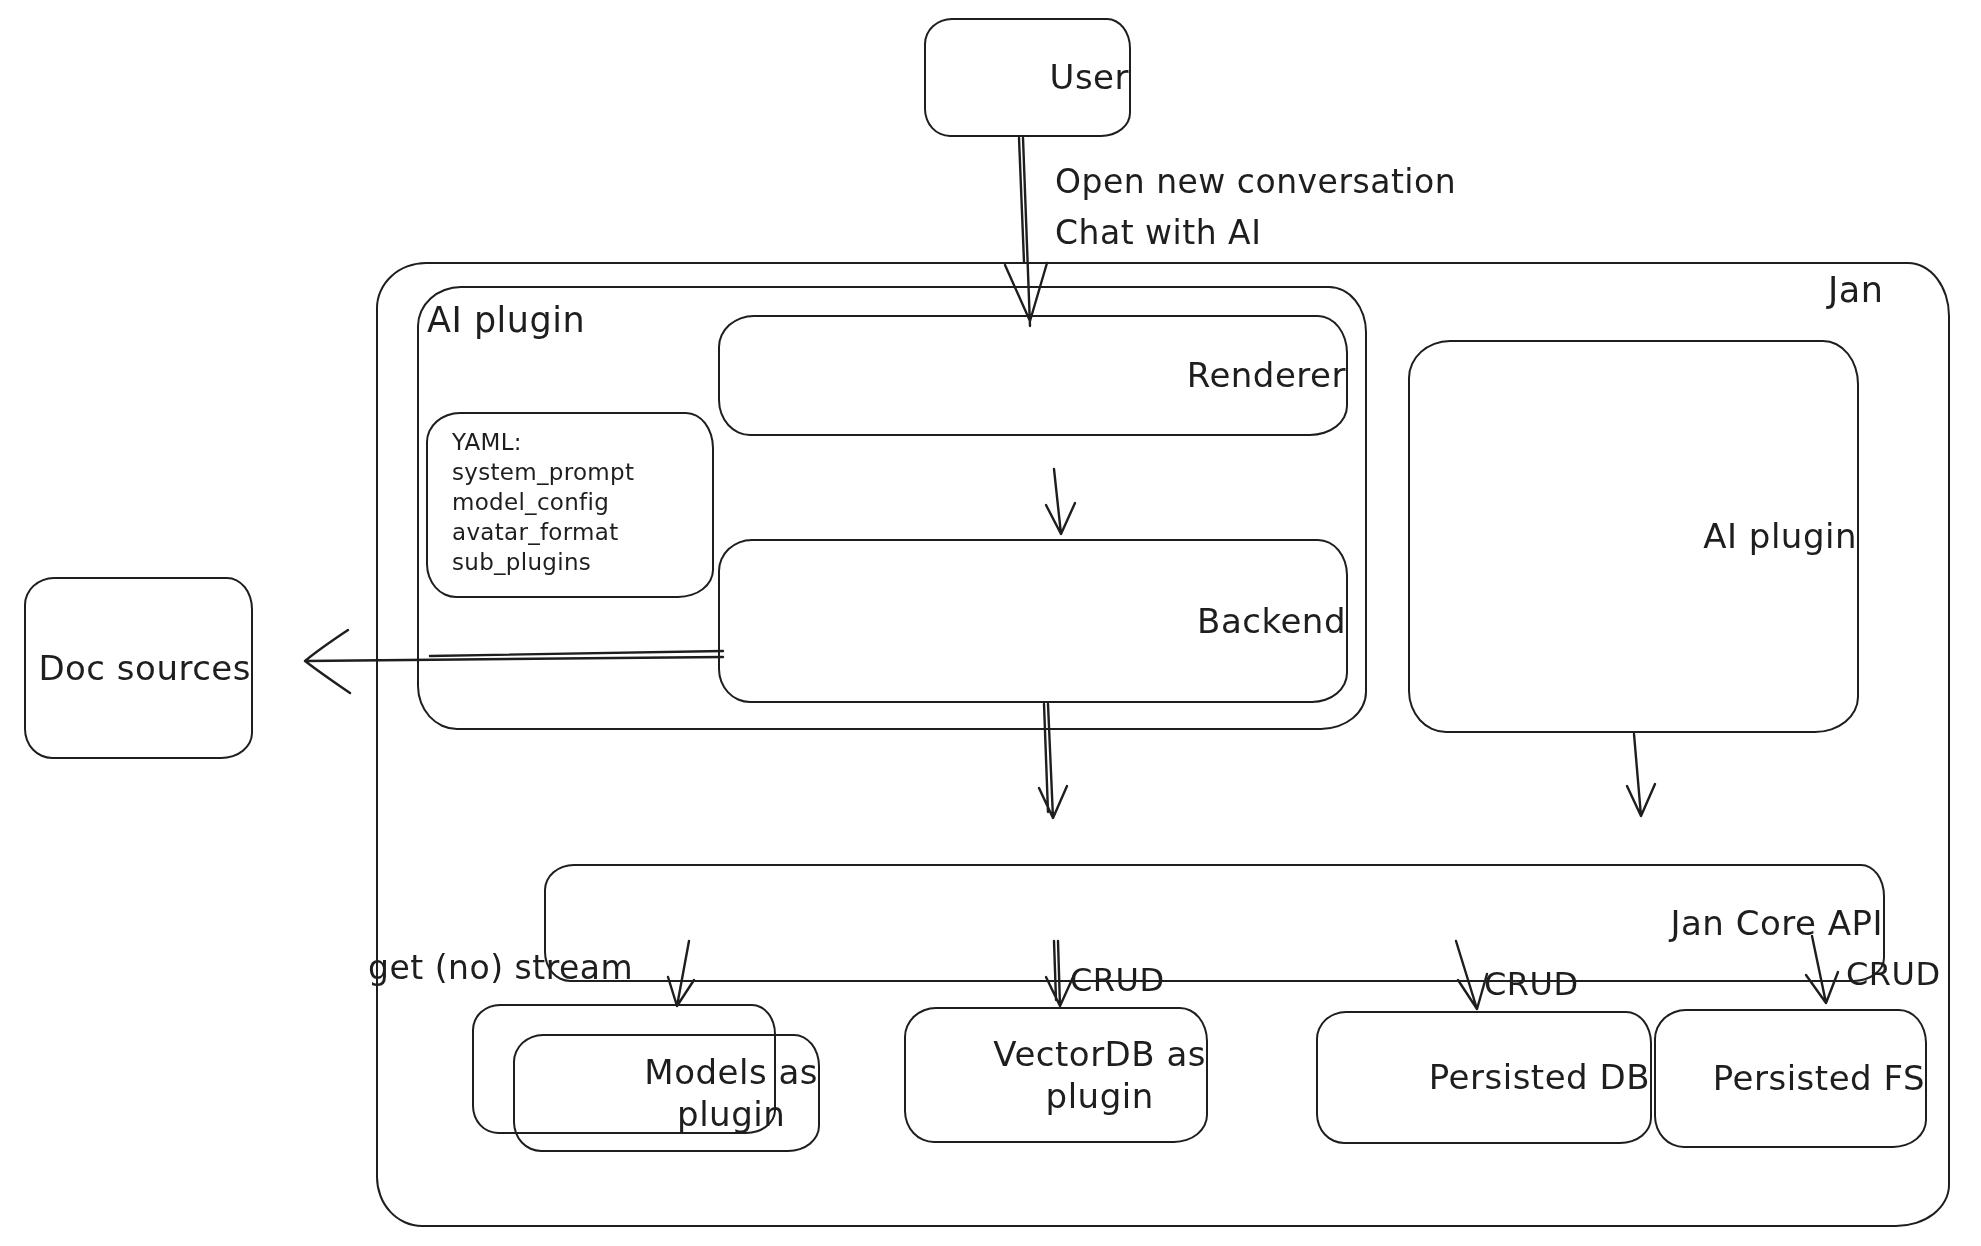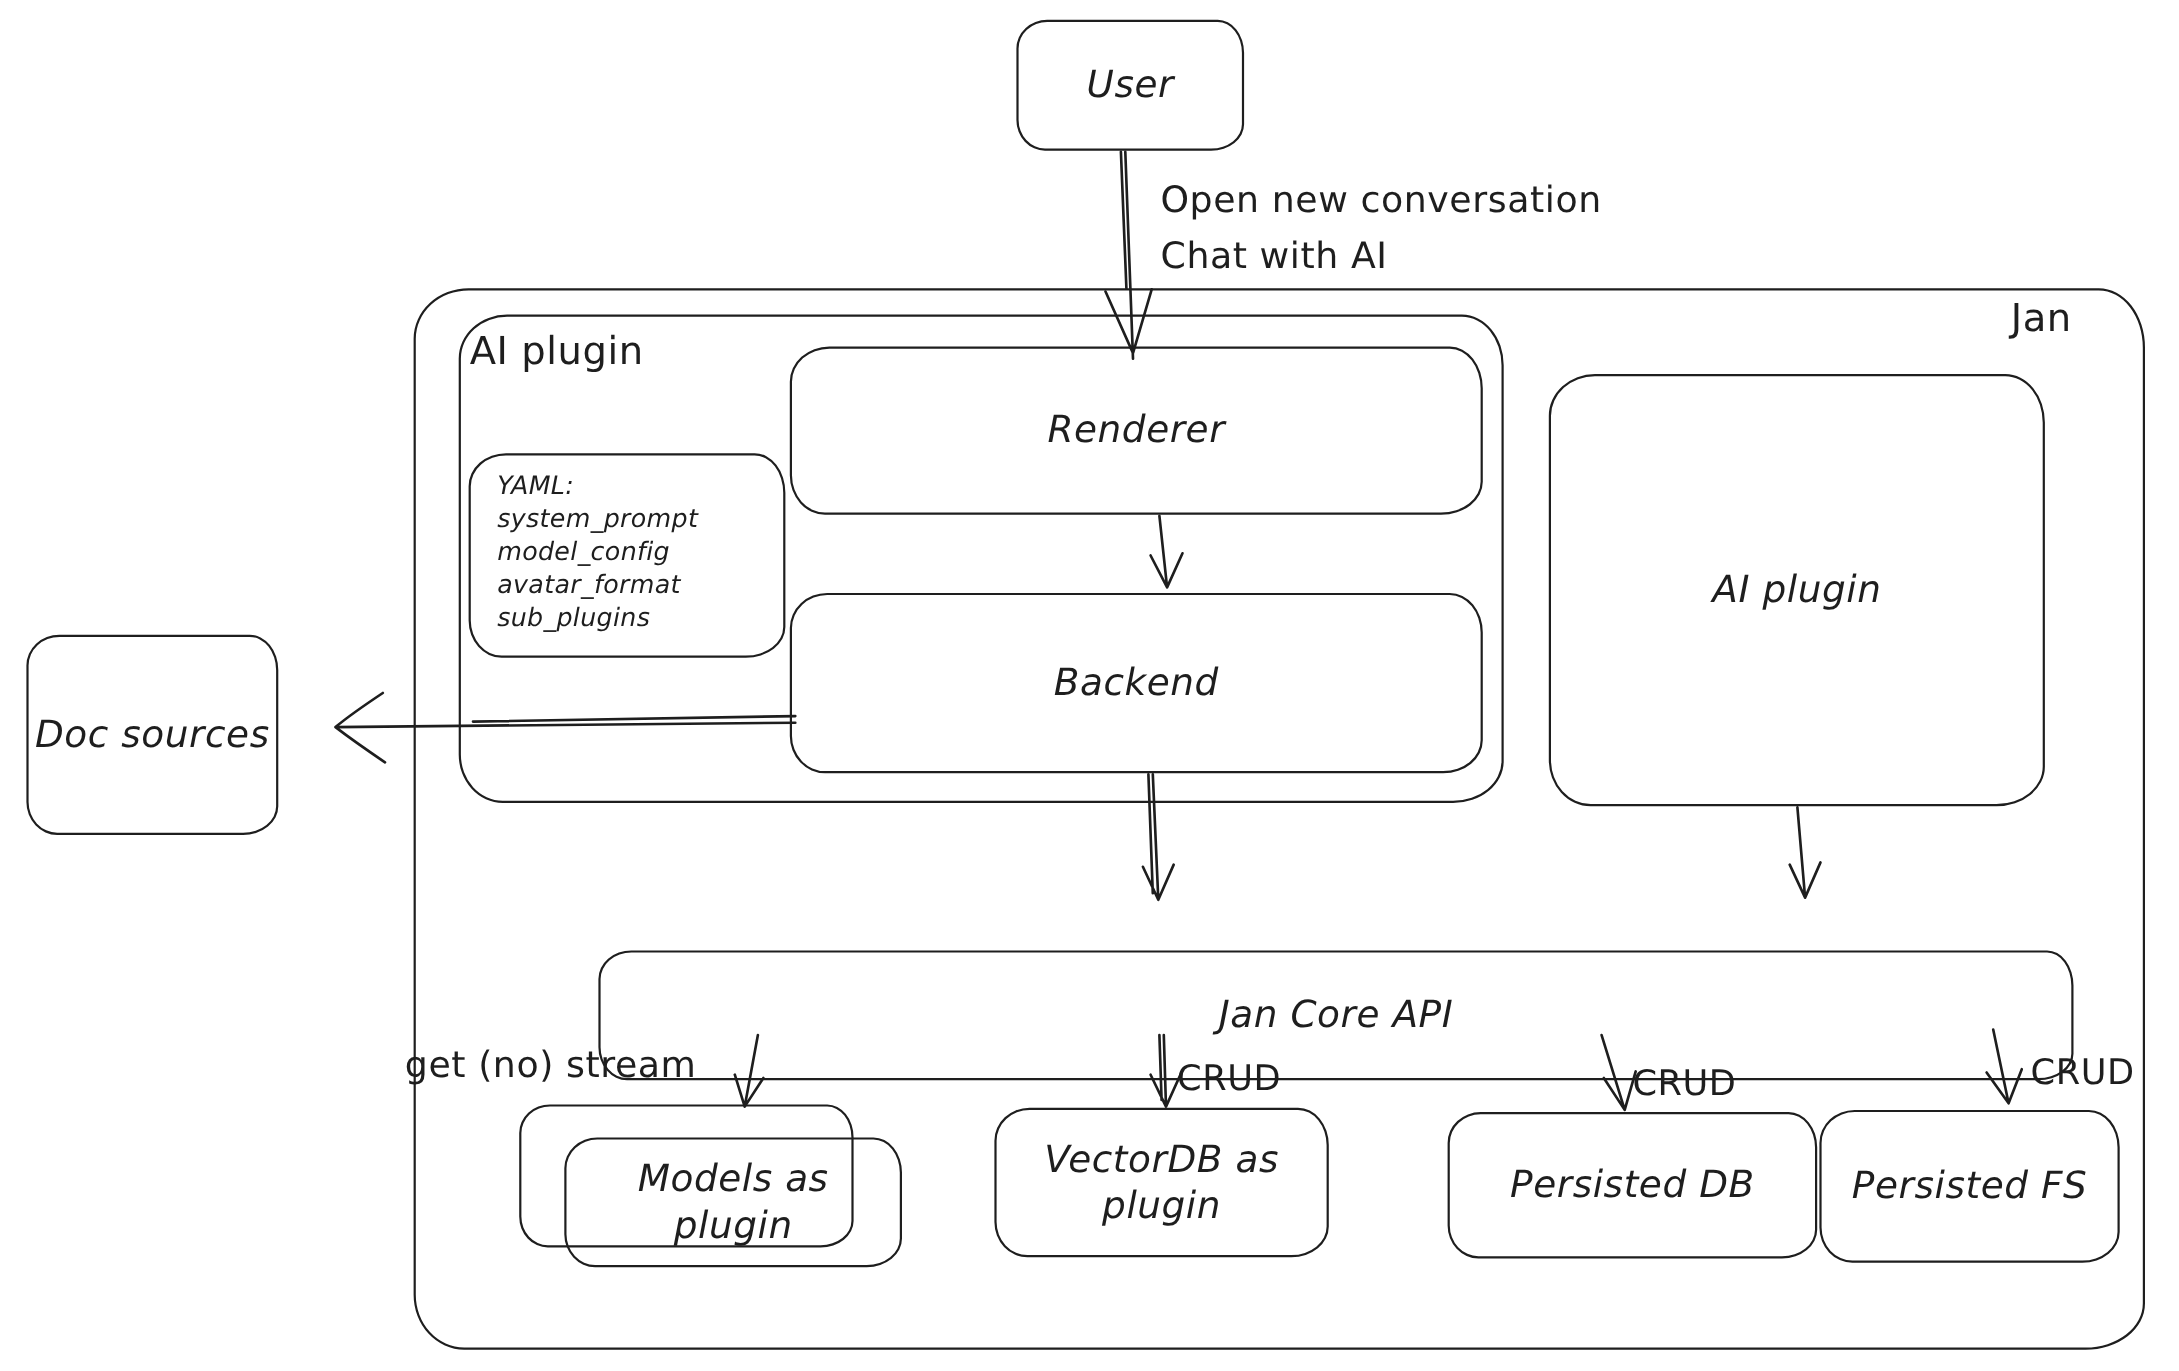--- a/index.html
+++ b/index.html
@@ -12,24 +12,23 @@
     font-family: "DejaVu Sans", "Liberation Sans", sans-serif;
     color: var(--stroke);
     overflow: hidden;
   }
   .node {
     position: absolute;
     border: 2.4px solid var(--stroke);
     background: transparent;
     display: flex;
     align-items: center;
-    justify-content: center;
+    justify-content: flex-end;
     text-align: center;
     box-sizing: border-box;
-    font-style: italic;
   }
   .node-label {
     font-size: 34px;
     line-height: 1.25;
     white-space: pre-line;
     letter-spacing: 0.5px;
   }
   .corner-label {
     position: absolute;
     font-size: 35px;
@@ -75,21 +74,21 @@
   <div class="node" style="left:376px; top:262px; width:1574px; height:965px; border-radius:50px 42px 54px 46px / 46px 54px 42px 50px;"></div>
   <div class="corner-label" style="left:1828px; top:270px;">Jan</div>
 
   <div class="node" style="left:417px; top:286px; width:950px; height:444px; border-radius:44px 38px 46px 40px / 40px 46px 38px 44px;"></div>
   <div class="corner-label" style="left:427px; top:300px;">AI plugin</div>
 
   <div class="node" style="left:924px; top:18px; width:207px; height:119px; border-radius:28px 24px 30px 26px / 26px 30px 24px 28px;">
     <span class="node-label">User</span>
   </div>
 
-  <div class="node" style="left:718px; top:315px; width:630px; height:153px; border-radius:36px 30px 38px 32px / 32px 38px 30px 36px;">
+  <div class="node" style="left:718px; top:315px; width:630px; height:121px; border-radius:36px 30px 38px 32px / 32px 38px 30px 36px;">
     <span class="node-label">Renderer</span>
   </div>
 
   <div class="node" style="left:426px; top:412px; width:288px; height:186px; border-radius:34px 28px 36px 30px / 30px 36px 28px 34px;">
     <div class="yaml-text">YAML:
 system_prompt
 model_config
 avatar_format
 sub_plugins</div>
   </div>

